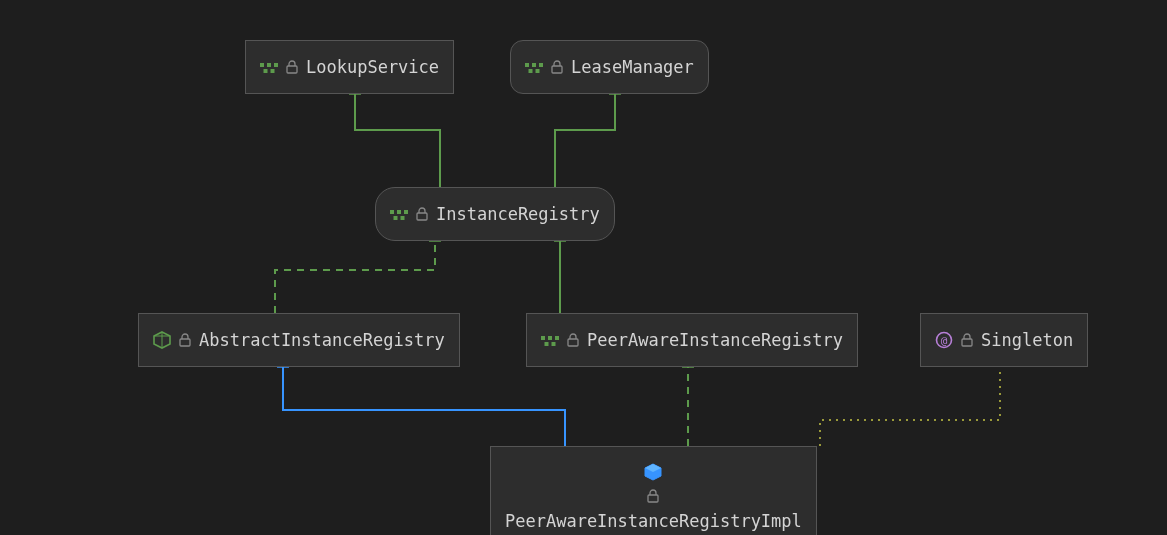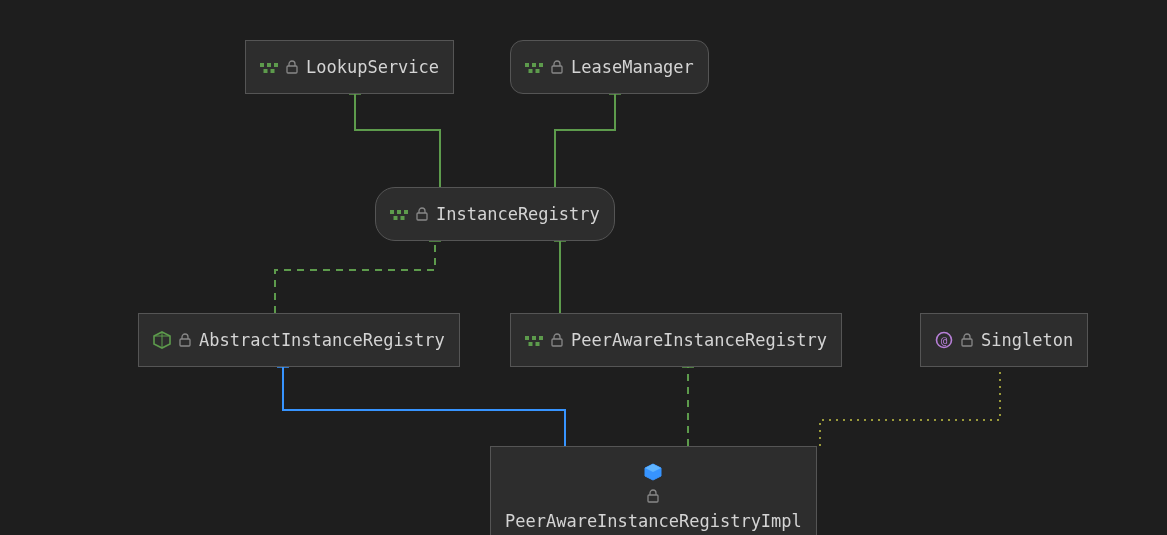--- a/index.html
+++ b/index.html
@@ -127,21 +127,21 @@
   </span>
   <span class="icon">
     <svg width="12" height="14" viewBox="0 0 12 14">
         <rect x="1" y="6" width="10" height="7" rx="1" fill="none" stroke="#888" stroke-width="1.3"></rect>
         <path d="M3 6 V4 a3 3 0 0 1 6 0 V6" fill="none" stroke="#888" stroke-width="1.3"></path>
       </svg>
   </span>
   <span class="node-label">AbstractInstanceRegistry</span>
 </div>
 
-<div class="node" style="left:510px; top:313px;">
+<div class="node" style="left:526px; top:313px;">
   <span class="icon">
     <svg width="18" height="18" viewBox="0 0 18 18">
         <rect x="0" y="5" width="4" height="4" fill="#5d9b4c"></rect>
         <rect x="7" y="5" width="4" height="4" fill="#5d9b4c"></rect>
         <rect x="14" y="5" width="4" height="4" fill="#5d9b4c"></rect>
         <rect x="3.5" y="11" width="4" height="4" fill="#5d9b4c"></rect>
         <rect x="10.5" y="11" width="4" height="4" fill="#5d9b4c"></rect>
       </svg>
   </span>
   <span class="icon">

